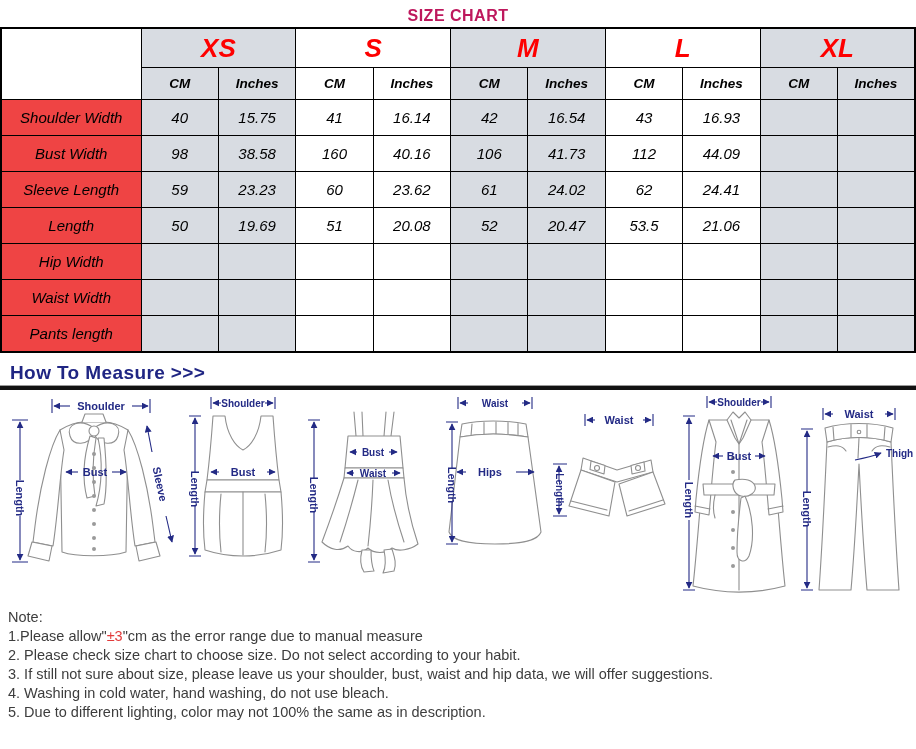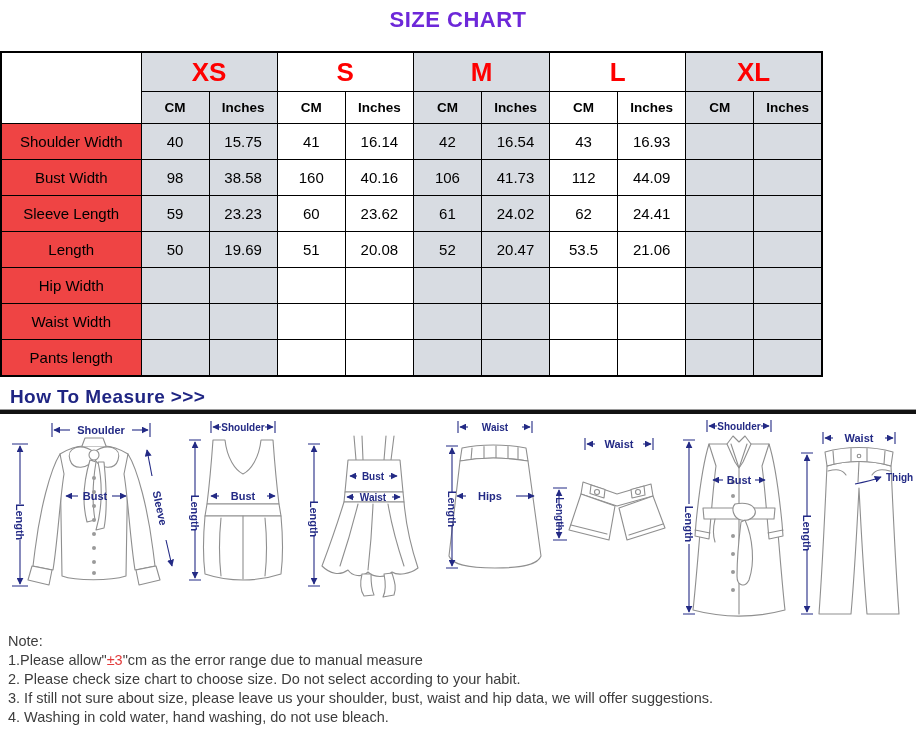--- a/index.html
+++ b/index.html
@@ -1,19 +1,19 @@
 <!DOCTYPE html>
 <html><head>
 <meta charset="utf-8">
 <style>
   html,body{margin:0;padding:0;background:#fff;width:916px;height:749px;overflow:hidden;
     font-family:"Liberation Sans",sans-serif;}
-  .title{width:916px;text-align:center;font-size:22px;font-weight:bold;color:#6d28d9;
-    padding-top:7px;padding-bottom:18px;letter-spacing:0.5px;}
-  table.size{border-collapse:collapse;table-layout:fixed;width:823px;border:2px solid #000;}
+  .title{width:916px;text-align:center;font-size:16px;font-weight:bold;color:#be185d;
+    padding-top:7px;padding-bottom:2px;letter-spacing:0.5px;}
+  table.size{border-collapse:collapse;table-layout:fixed;width:916px;border:2px solid #000;font-style:italic;}
   table.size td, table.size th{border:1px solid #000;text-align:center;vertical-align:middle;
     padding:0;overflow:hidden;white-space:nowrap;}
   tr.size-row th{height:38px;font-size:26px;font-weight:bold;color:#fe0000;}
   tr.unit-row th{height:31px;font-size:13.5px;font-weight:bold;color:#000;}
   tr.data-row td{height:35px;font-size:15px;color:#000;}
   tr.data-row td.rowlabel{font-size:15px;background:#ef4444;}
   .g{background:#d8dce2;}
   .measure-head{color:#1f2583;font-weight:bold;font-size:19px;padding:9px 0 1px 10px;
     letter-spacing:0.4px;}
   .divider{height:4px;background:#121212;border-top:1px solid #9a9a9a;width:916px;}
@@ -338,13 +338,14 @@
     <text class="lbl sm" x="91" y="63" text-anchor="start">Thigh</text>
   </svg>
 </div>
 
 <div class="notes">
   <div>Note:</div>
   <div><span>1.Please allow"</span><span class="red">±3</span><span>"cm as the error range due to manual measure</span></div>
   <div>2. Please check size chart to choose size. Do not select according to your habit.</div>
   <div>3. If still not sure about size, please leave us your shoulder, bust, waist and hip data, we will offer suggestions.</div>
   <div>4. Washing in cold water, hand washing, do not use bleach.</div>
+  <div>5. Due to different lighting, color may not 100% the same as in description.</div>
 </div>
 
 </body></html>

